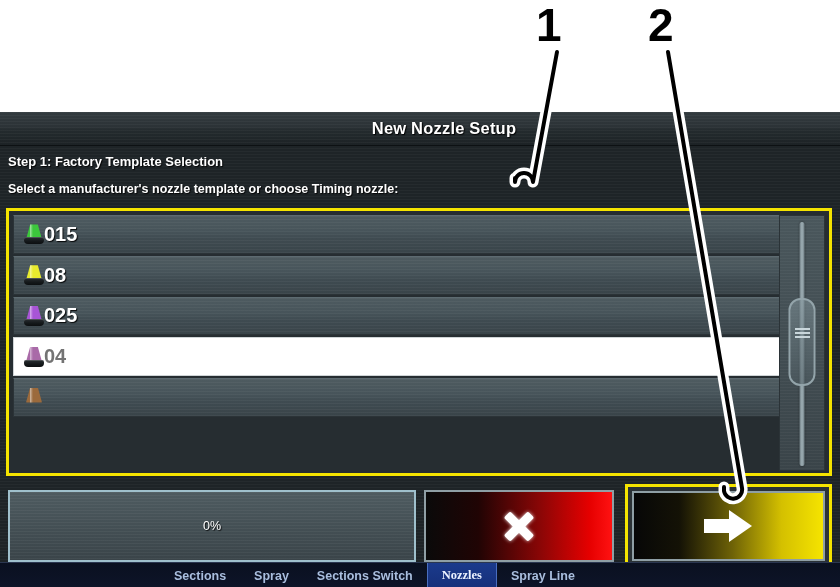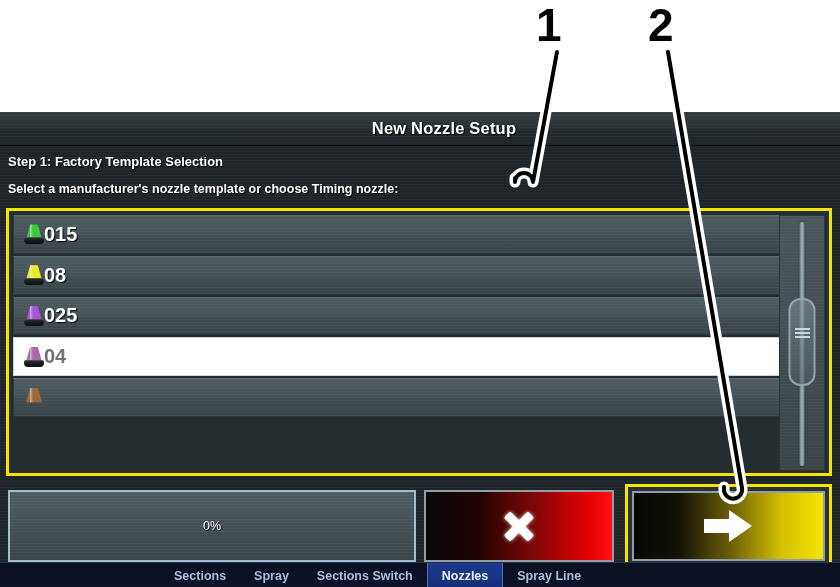--- a/index.html
+++ b/index.html
@@ -222,20 +222,21 @@
     position:relative;
     height:25px; display:flex; align-items:center; justify-content:center;
     color:#a9bede; font-size:12.5px; font-weight:bold;
     padding:0 14px;
   }
   .nav-tab.active{
     background: linear-gradient(to bottom,#1b3a8c,#16307a);
     color:#eaf1ff;
     border-left:1px solid #4a6ec0;
     border-right:1px solid #4a6ec0;
+    font-family:Liberation Serif, serif;
   }
   .nav-spacer{ width:160px; }
 
   
   .anno-num{
     position:absolute; z-index:20;
     color:#000000; font-size:46px; font-weight:bold;
     font-family:"Liberation Sans", sans-serif;
     line-height:1;
   }

